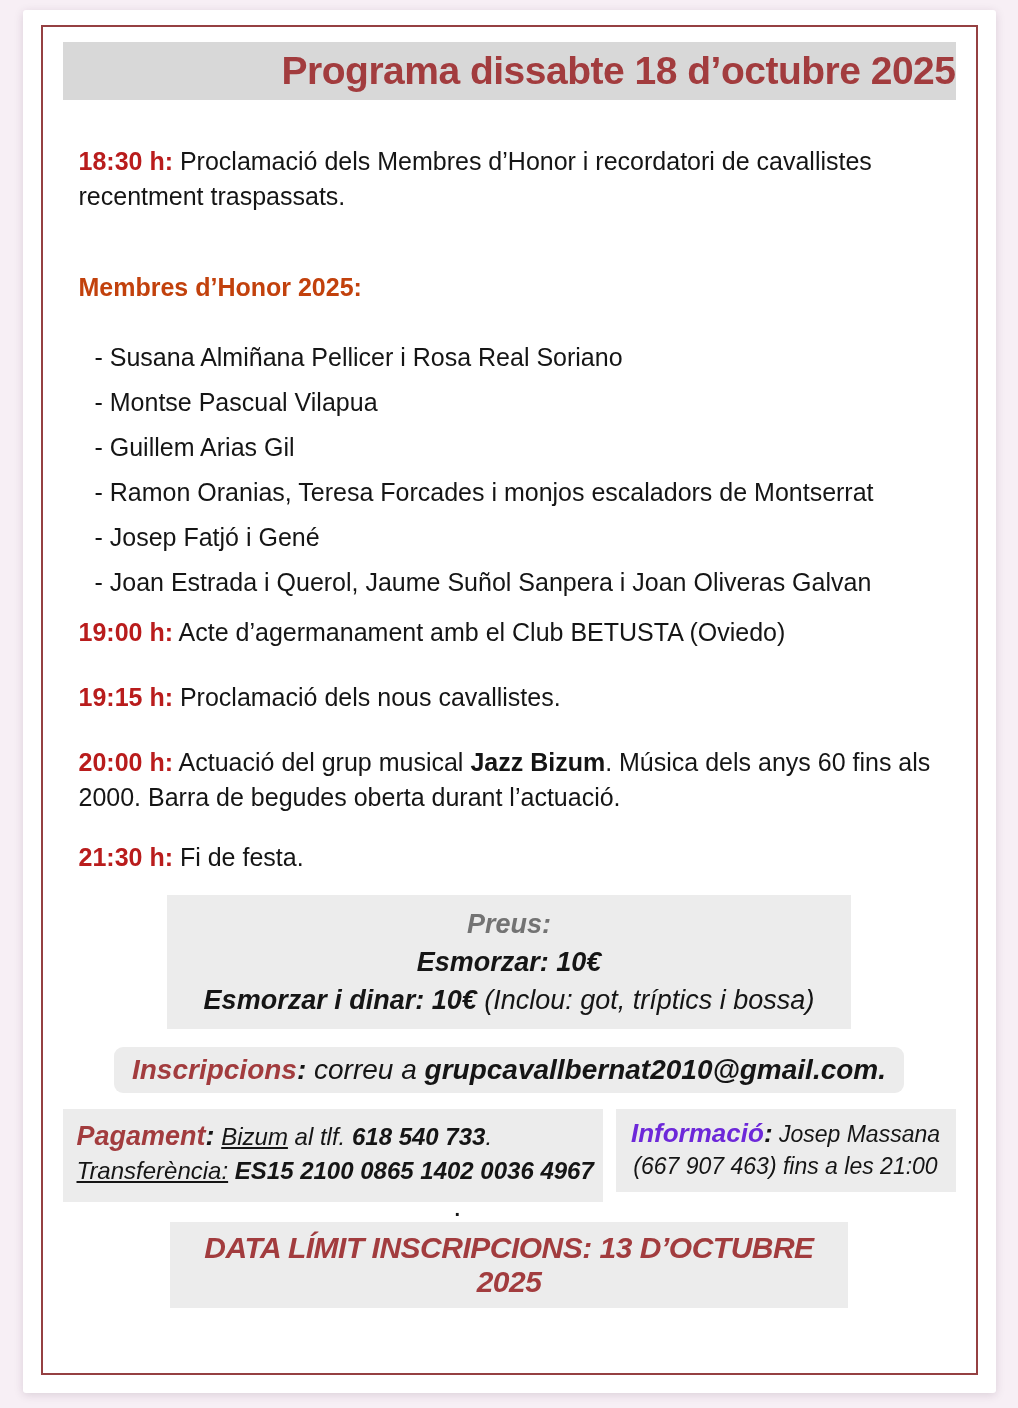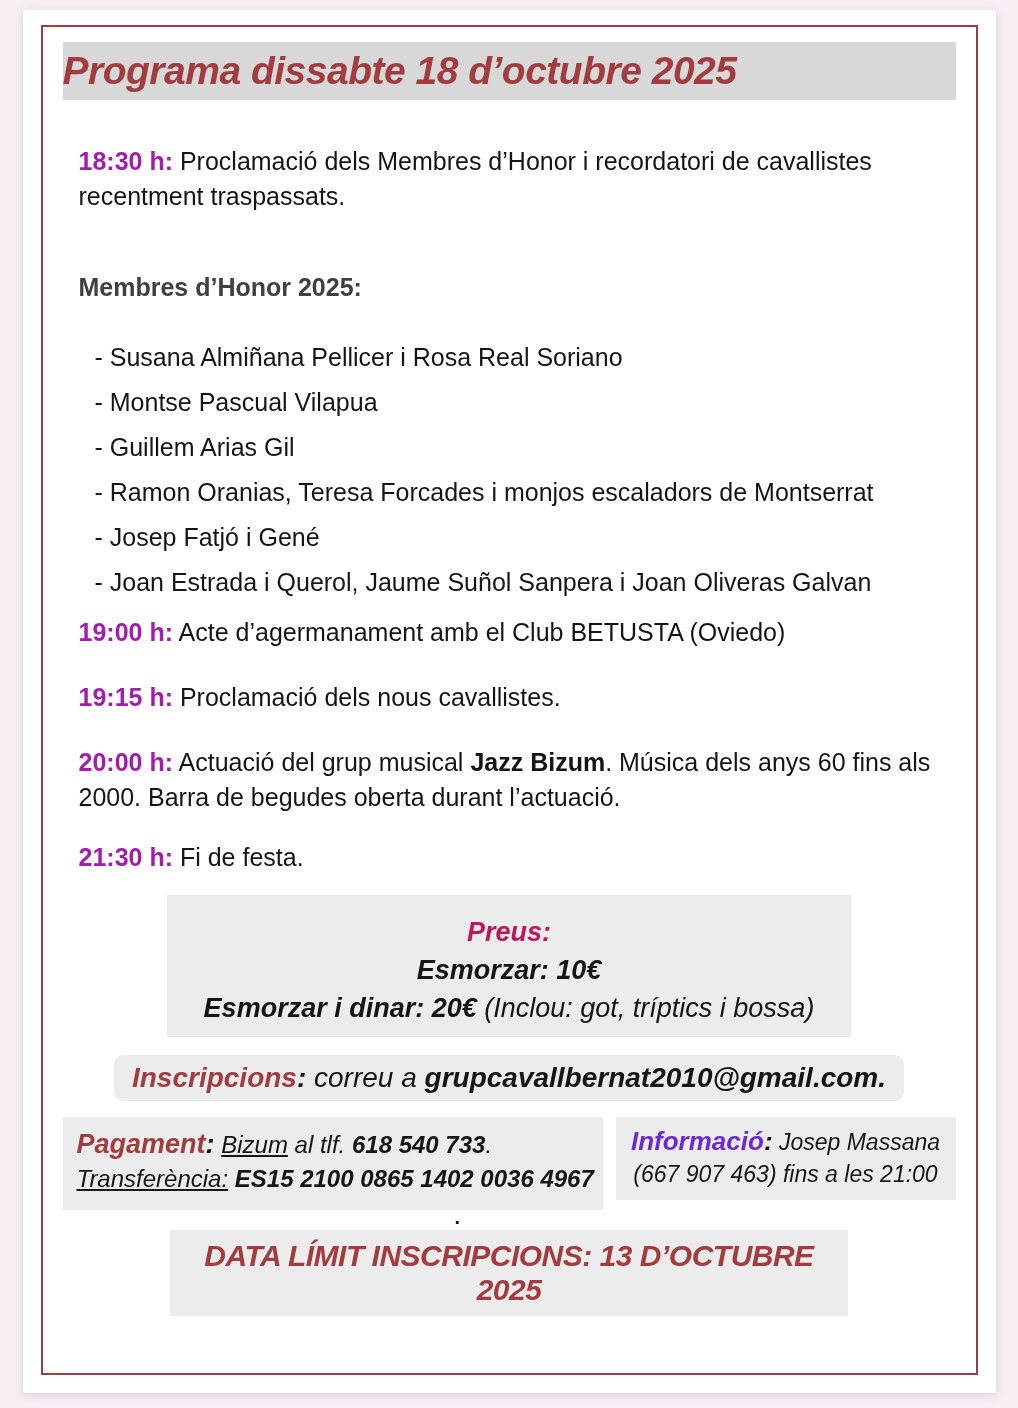--- a/index.html
+++ b/index.html
@@ -24,43 +24,42 @@
     height: 1350px;
     padding: 0 20px;
     overflow: hidden;
   }
   .title-banner {
     height: 58px;
     margin-top: 15px;
     background: #d8d8d8;
     display: flex;
     align-items: center;
-    justify-content: flex-start;
-    font-style: italic;
+    justify-content: flex-end;
   }
   .title-banner .title {
     font-size: 39px;
     font-weight: bold;
     color: #a23c3e;
     letter-spacing: -0.5px;
   }
-  .accent { color: #a21caf; }
+  .accent { color: #b91c1c; }
   .bold { font-weight: bold; }
 
   .body-text {
     padding-left: 16px;
     font-size: 25px;
     line-height: 35px;
   }
   .para-1830 { margin-top: 44px; width: 820px; }
   .members-heading {
     margin-top: 56px;
     font-size: 25px;
     font-weight: bold;
-    color: #404040;
+    color: #c2410c;
   }
   .members-list { margin-top: 30px; }
   .member-item { line-height: 45px; font-size: 25px; margin-left: 16px; }
 
   .sched-1900 { margin-top: 10px; }
   .sched-1915 { margin-top: 30px; }
   .sched-2000 { margin-top: 30px; width: 893px; }
   .sched-2130 { margin-top: 25px; }
 
   .gray-box { background: #ececec; }
@@ -68,21 +67,21 @@
   .prices-box {
     width: 684px;
     margin: 20px auto 0 auto;
     padding: 10px 0;
     text-align: center;
     font-style: italic;
     font-weight: bold;
     font-size: 27px;
     line-height: 38px;
   }
-  .prices-heading { color: #be185d; margin-top: 8px; }
+  .prices-heading { color: #737373; }
   .prices-note { font-weight: normal; }
 
   .registration-box {
     width: 790px;
     margin: 18px auto 0 auto;
     padding: 8px 0;
     text-align: center;
     font-style: italic;
     font-size: 28px;
     line-height: 30px;
@@ -183,21 +182,21 @@
       <span class="accent bold">20:00 h:</span><span> Actuació del grup musical </span><span class="bold">Jazz Bizum</span><span>. Música dels anys 60 fins als 2000. Barra de begudes oberta durant l’actuació.</span>
     </div>
 
     <div class="body-text sched-2130">
       <span class="accent bold">21:30 h:</span><span> Fi de festa.</span>
     </div>
 
     <div class="gray-box prices-box">
       <div class="prices-heading">Preus:</div>
       <div>Esmorzar: 10€</div>
-      <div><span>Esmorzar i dinar: 20€</span><span class="prices-note"> (Inclou: got, tríptics i bossa)</span></div>
+      <div><span>Esmorzar i dinar: 10€</span><span class="prices-note"> (Inclou: got, tríptics i bossa)</span></div>
     </div>
 
     <div class="gray-box registration-box">
       <span class="label">Inscripcions</span><span class="colon">:</span><span> correu a </span><span class="email">grupcavallbernat2010@gmail.com.</span>
     </div>
 
     <div class="bottom-row">
       <div class="gray-box payment-box">
         <div>
           <span class="label">Pagament</span><span class="colon-big">:</span>

